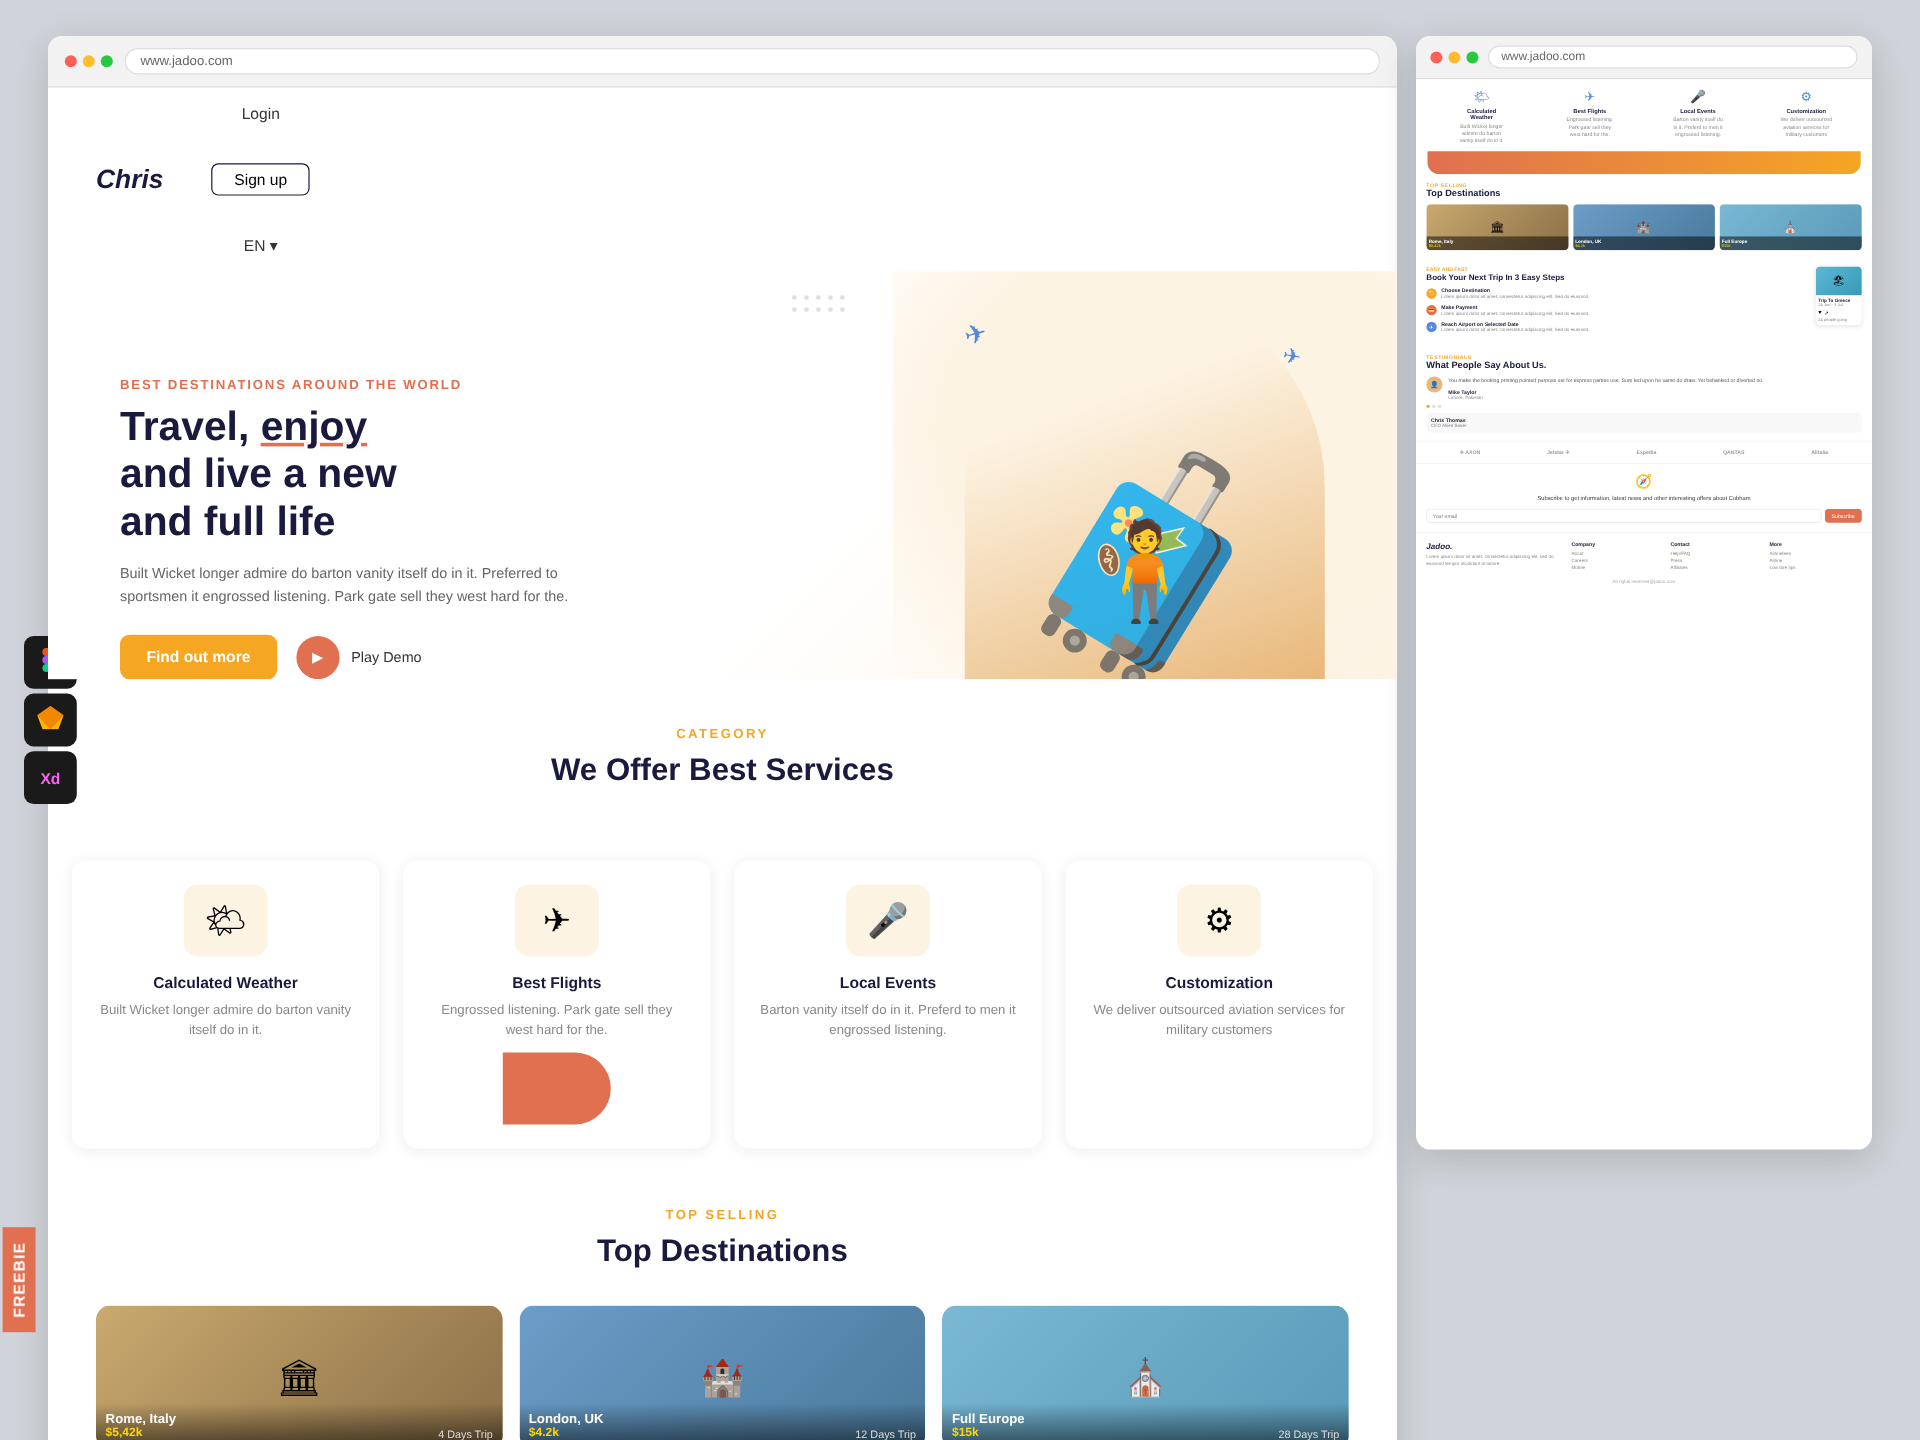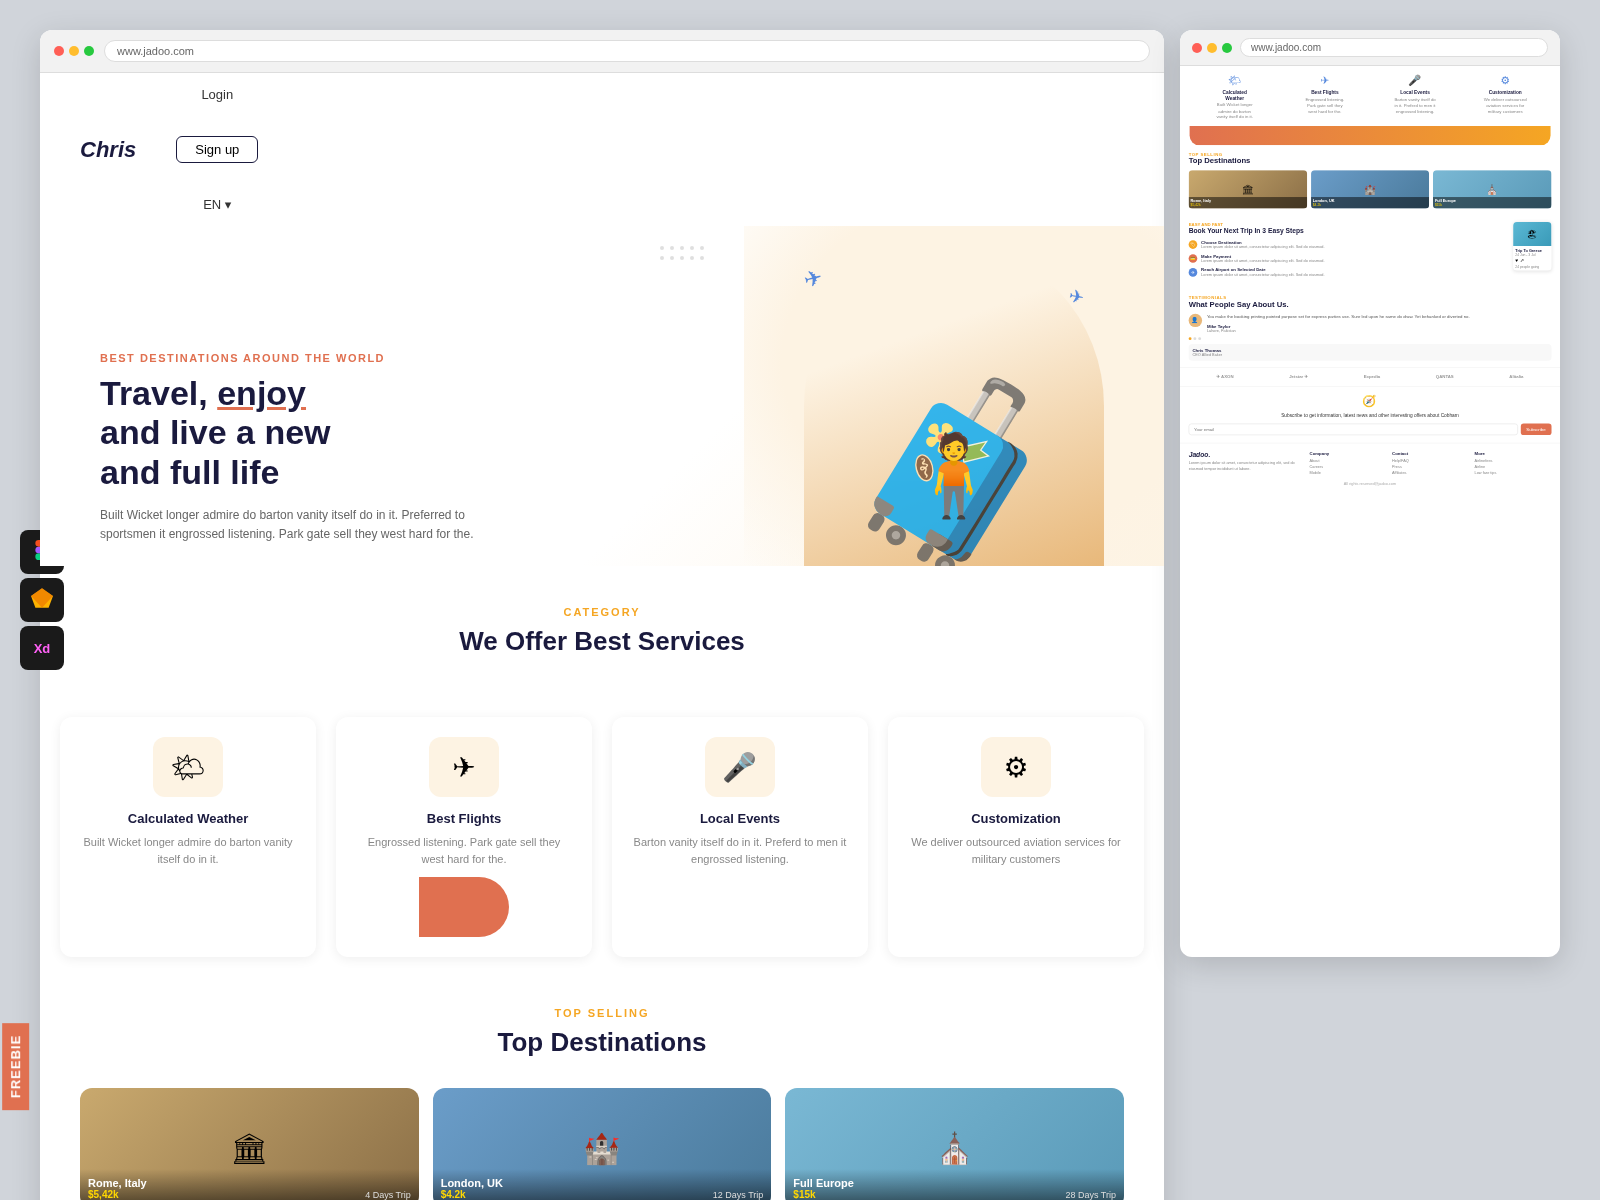--- a/index.html
+++ b/index.html
@@ -564,20 +564,27 @@
       </nav>
 
       <section class="hero">
         <div class="hero-content">
           <p class="hero-tag">BEST DESTINATIONS AROUND THE WORLD</p>
           <h1 class="hero-title">
             Travel, <span class="highlight">enjoy</span><br>
             and live a new<br>and full life
           </h1>
           <p class="hero-desc">Built Wicket longer admire do barton vanity itself do in it. Preferred to sportsmen it engrossed listening. Park gate sell they west hard for the.</p>
+          <div class="hero-buttons">
+            <button class="btn-primary">Find out more</button>
+            <div class="btn-play">
+              <div class="play-circle">▶</div>
+              <span class="play-label">Play Demo</span>
+            </div>
+          </div>
         </div>
 
         <div class="hero-image">
 
           <span class="plane-dec" style="top:40px;left:60px;transform:rotate(-15deg);font-size:22px;">✈</span>
           <span class="plane-dec" style="top:60px;right:80px;transform:rotate(10deg);font-size:18px;">✈</span>
 
           <div style="width:300px;height:320px;background:linear-gradient(160deg,#fdf3e3 30%,#e8b87a 100%);border-radius:50% 50% 0 0;display:flex;align-items:center;justify-content:center;font-size:120px;overflow:hidden;position:relative;">
 
             <div style="position:absolute;bottom:0;text-align:center;font-size:180px;line-height:1;opacity:0.8;">🧳</div>

